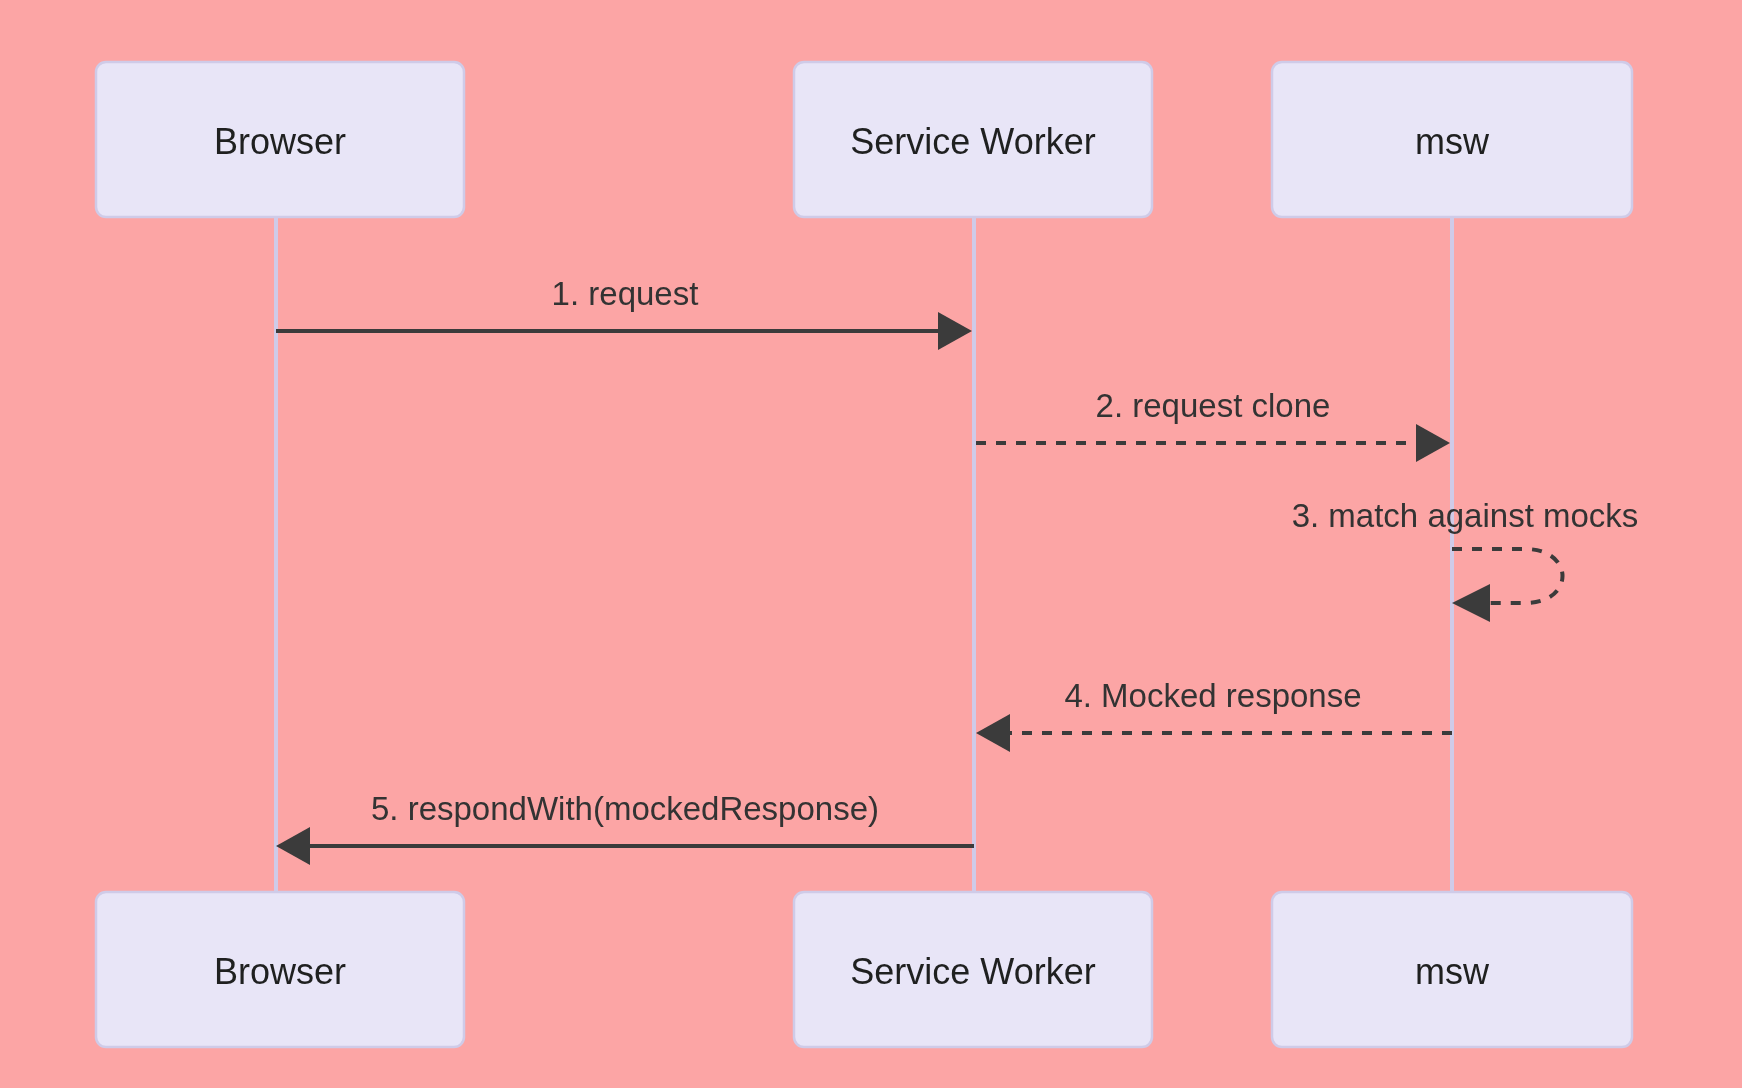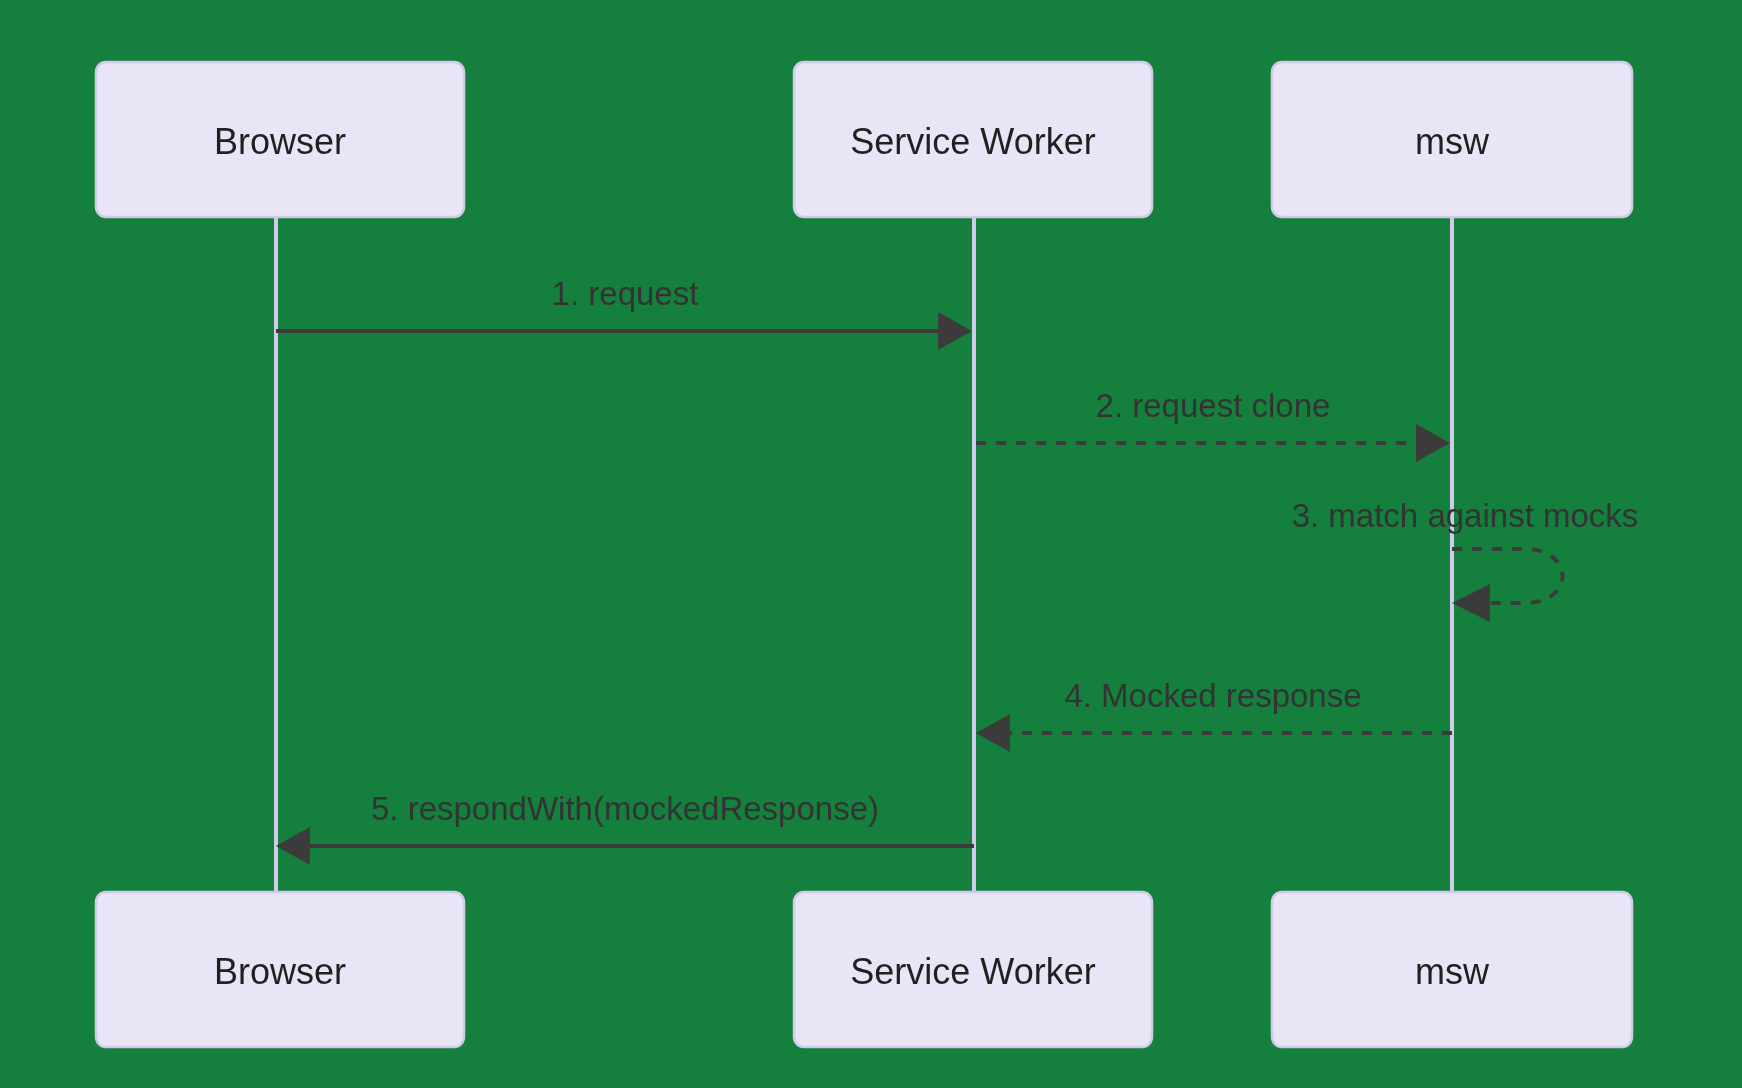--- a/index.html
+++ b/index.html
@@ -7,21 +7,21 @@
     padding: 0;
     background: #ffffff;
   }
   body {
     font-family: "Liberation Sans", "DejaVu Sans", sans-serif;
   }
   #diagram-root {
     position: relative;
     width: 1742px;
     height: 1088px;
-    background: #15803d;
+    background: #fca5a5;
     overflow: hidden;
   }
   #diagram-svg {
     position: absolute;
     left: 0;
     top: 0;
     width: 1742px;
     height: 1088px;
     display: block;
   }

